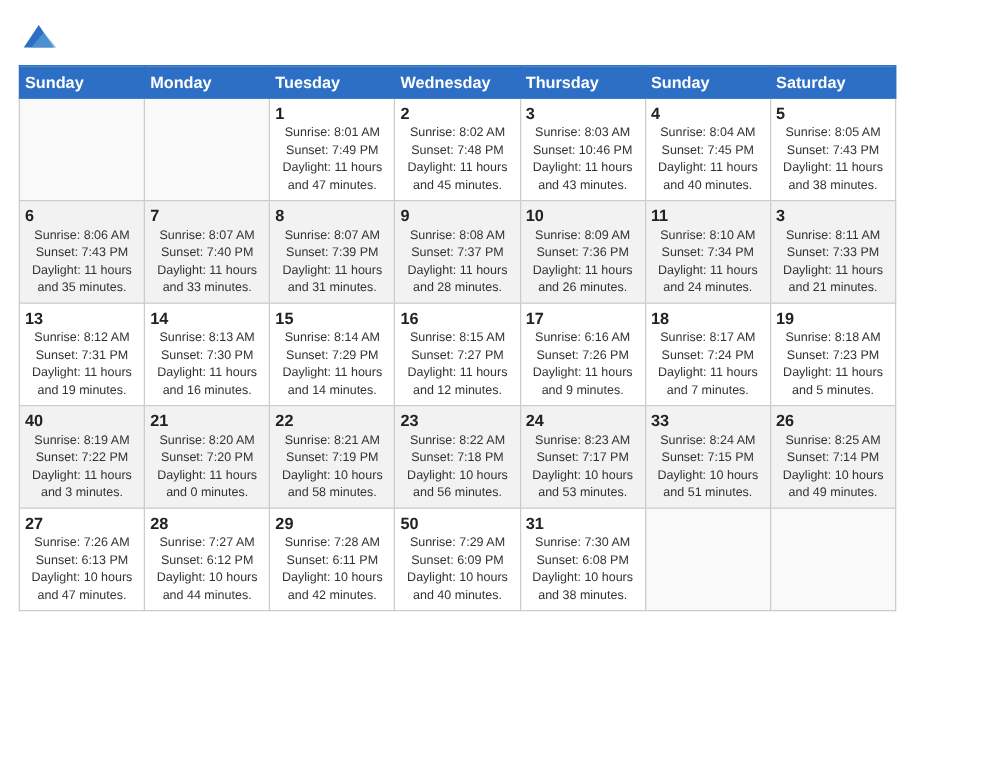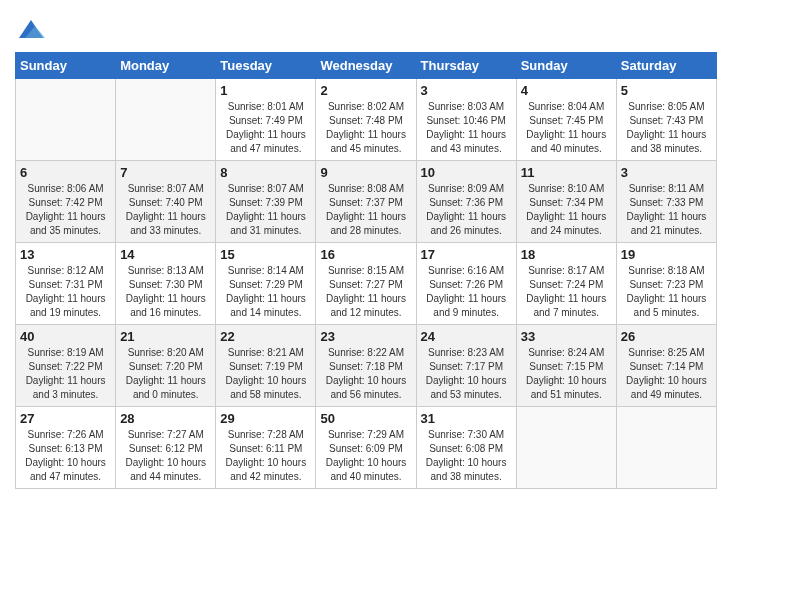--- a/index.html
+++ b/index.html
@@ -167,21 +167,21 @@
             <span class="day-num">5</span>
             <div class="day-info">Sunrise: 8:05 AM
 Sunset: 7:43 PM
 Daylight: 11 hours and 38 minutes.</div>
           </td>
         </tr>
         <tr>
           <td>
             <span class="day-num">6</span>
             <div class="day-info">Sunrise: 8:06 AM
-Sunset: 7:42 PM
+Sunset: 7:43 PM
 Daylight: 11 hours and 35 minutes.</div>
           </td>
           <td>
             <span class="day-num">7</span>
             <div class="day-info">Sunrise: 8:07 AM
 Sunset: 7:40 PM
 Daylight: 11 hours and 33 minutes.</div>
           </td>
           <td>
             <span class="day-num">8</span>

